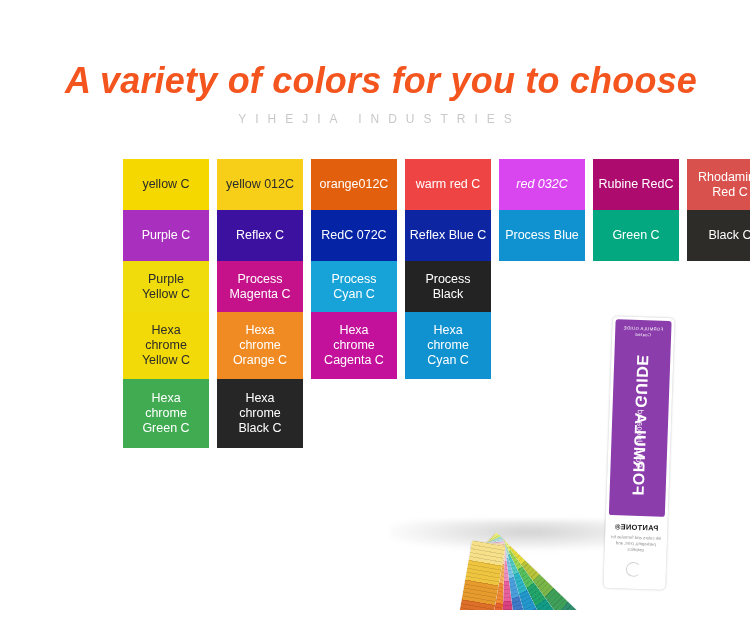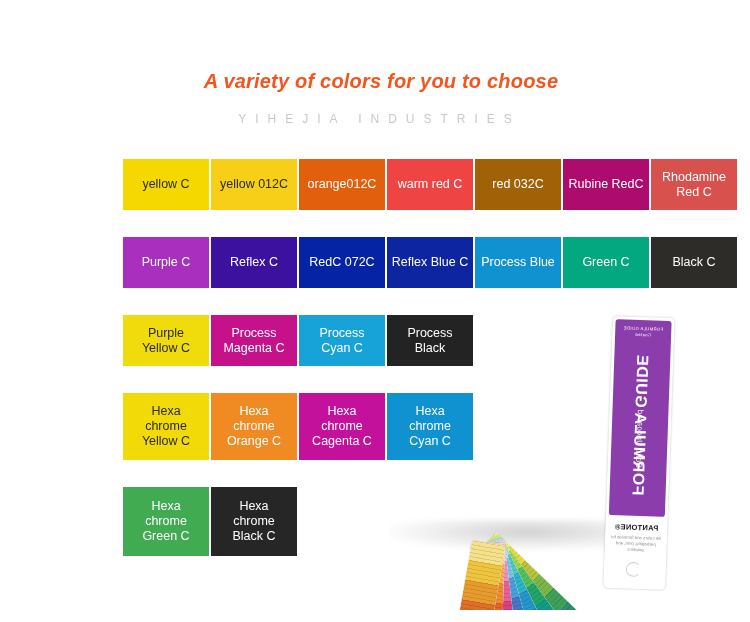--- a/index.html
+++ b/index.html
@@ -23,21 +23,21 @@
 
   
   .header {
     position: absolute;
     left: 0;
     top: 62px;
     width: 750px;
     text-align: center;
   }
   .page-title {
-    font-size: 20px;
+    font-size: 36px;
     font-weight: bold;
     font-style: italic;
     color: #f4541d;
     letter-spacing: 0.2px;
     line-height: 38px;
     white-space: nowrap;
     padding-left: 12px;
   }
   .page-subtitle {
     margin-top: 12px;
@@ -52,22 +52,21 @@
 
   
   .swatch-grid {
     position: absolute;
     left: 75px;
     top: 159px;
     width: 615px;
   }
   .swatch-row {
     display: flex;
-    gap: 2px;
-    margin-bottom: 27px;
+    gap: 8px;
     padding-left: 48px;
   }
   .swatch-row.r1 .swatch,
   .swatch-row.r2 .swatch,
   .swatch-row.r3 .swatch { height: 51px; }
   .swatch-row.r4 .swatch { height: 67px; }
   .swatch-row.r5 .swatch { height: 69px; }
 
   .swatch {
     width: 86px;
@@ -239,21 +238,21 @@
         </div>
         <div class="swatch" style="background: rgb(247, 207, 24); color: rgb(43, 43, 43);">
           <span class="label">yellow 012C</span>
         </div>
         <div class="swatch" style="background: rgb(226, 96, 13); color: rgb(255, 255, 255);">
           <span class="label">orange012C</span>
         </div>
         <div class="swatch" style="background: #ef4444; color: rgb(255, 255, 255);">
           <span class="label">warm red C</span>
         </div>
-        <div class="swatch" style="background: #a16207; color: rgb(255, 255, 255);">
+        <div class="swatch" style="background: #d946ef; color: rgb(255, 255, 255); font-style: italic;">
           <span class="label">red 032C</span>
         </div>
         <div class="swatch" style="background: rgb(173, 11, 110); color: rgb(255, 255, 255);">
           <span class="label">Rubine RedC</span>
         </div>
         <div class="swatch" style="background: rgb(217, 81, 76); color: rgb(255, 255, 255); text-align: center;">
           <span class="label">Rhodamine
 Red C</span>
         </div>
       </div>

